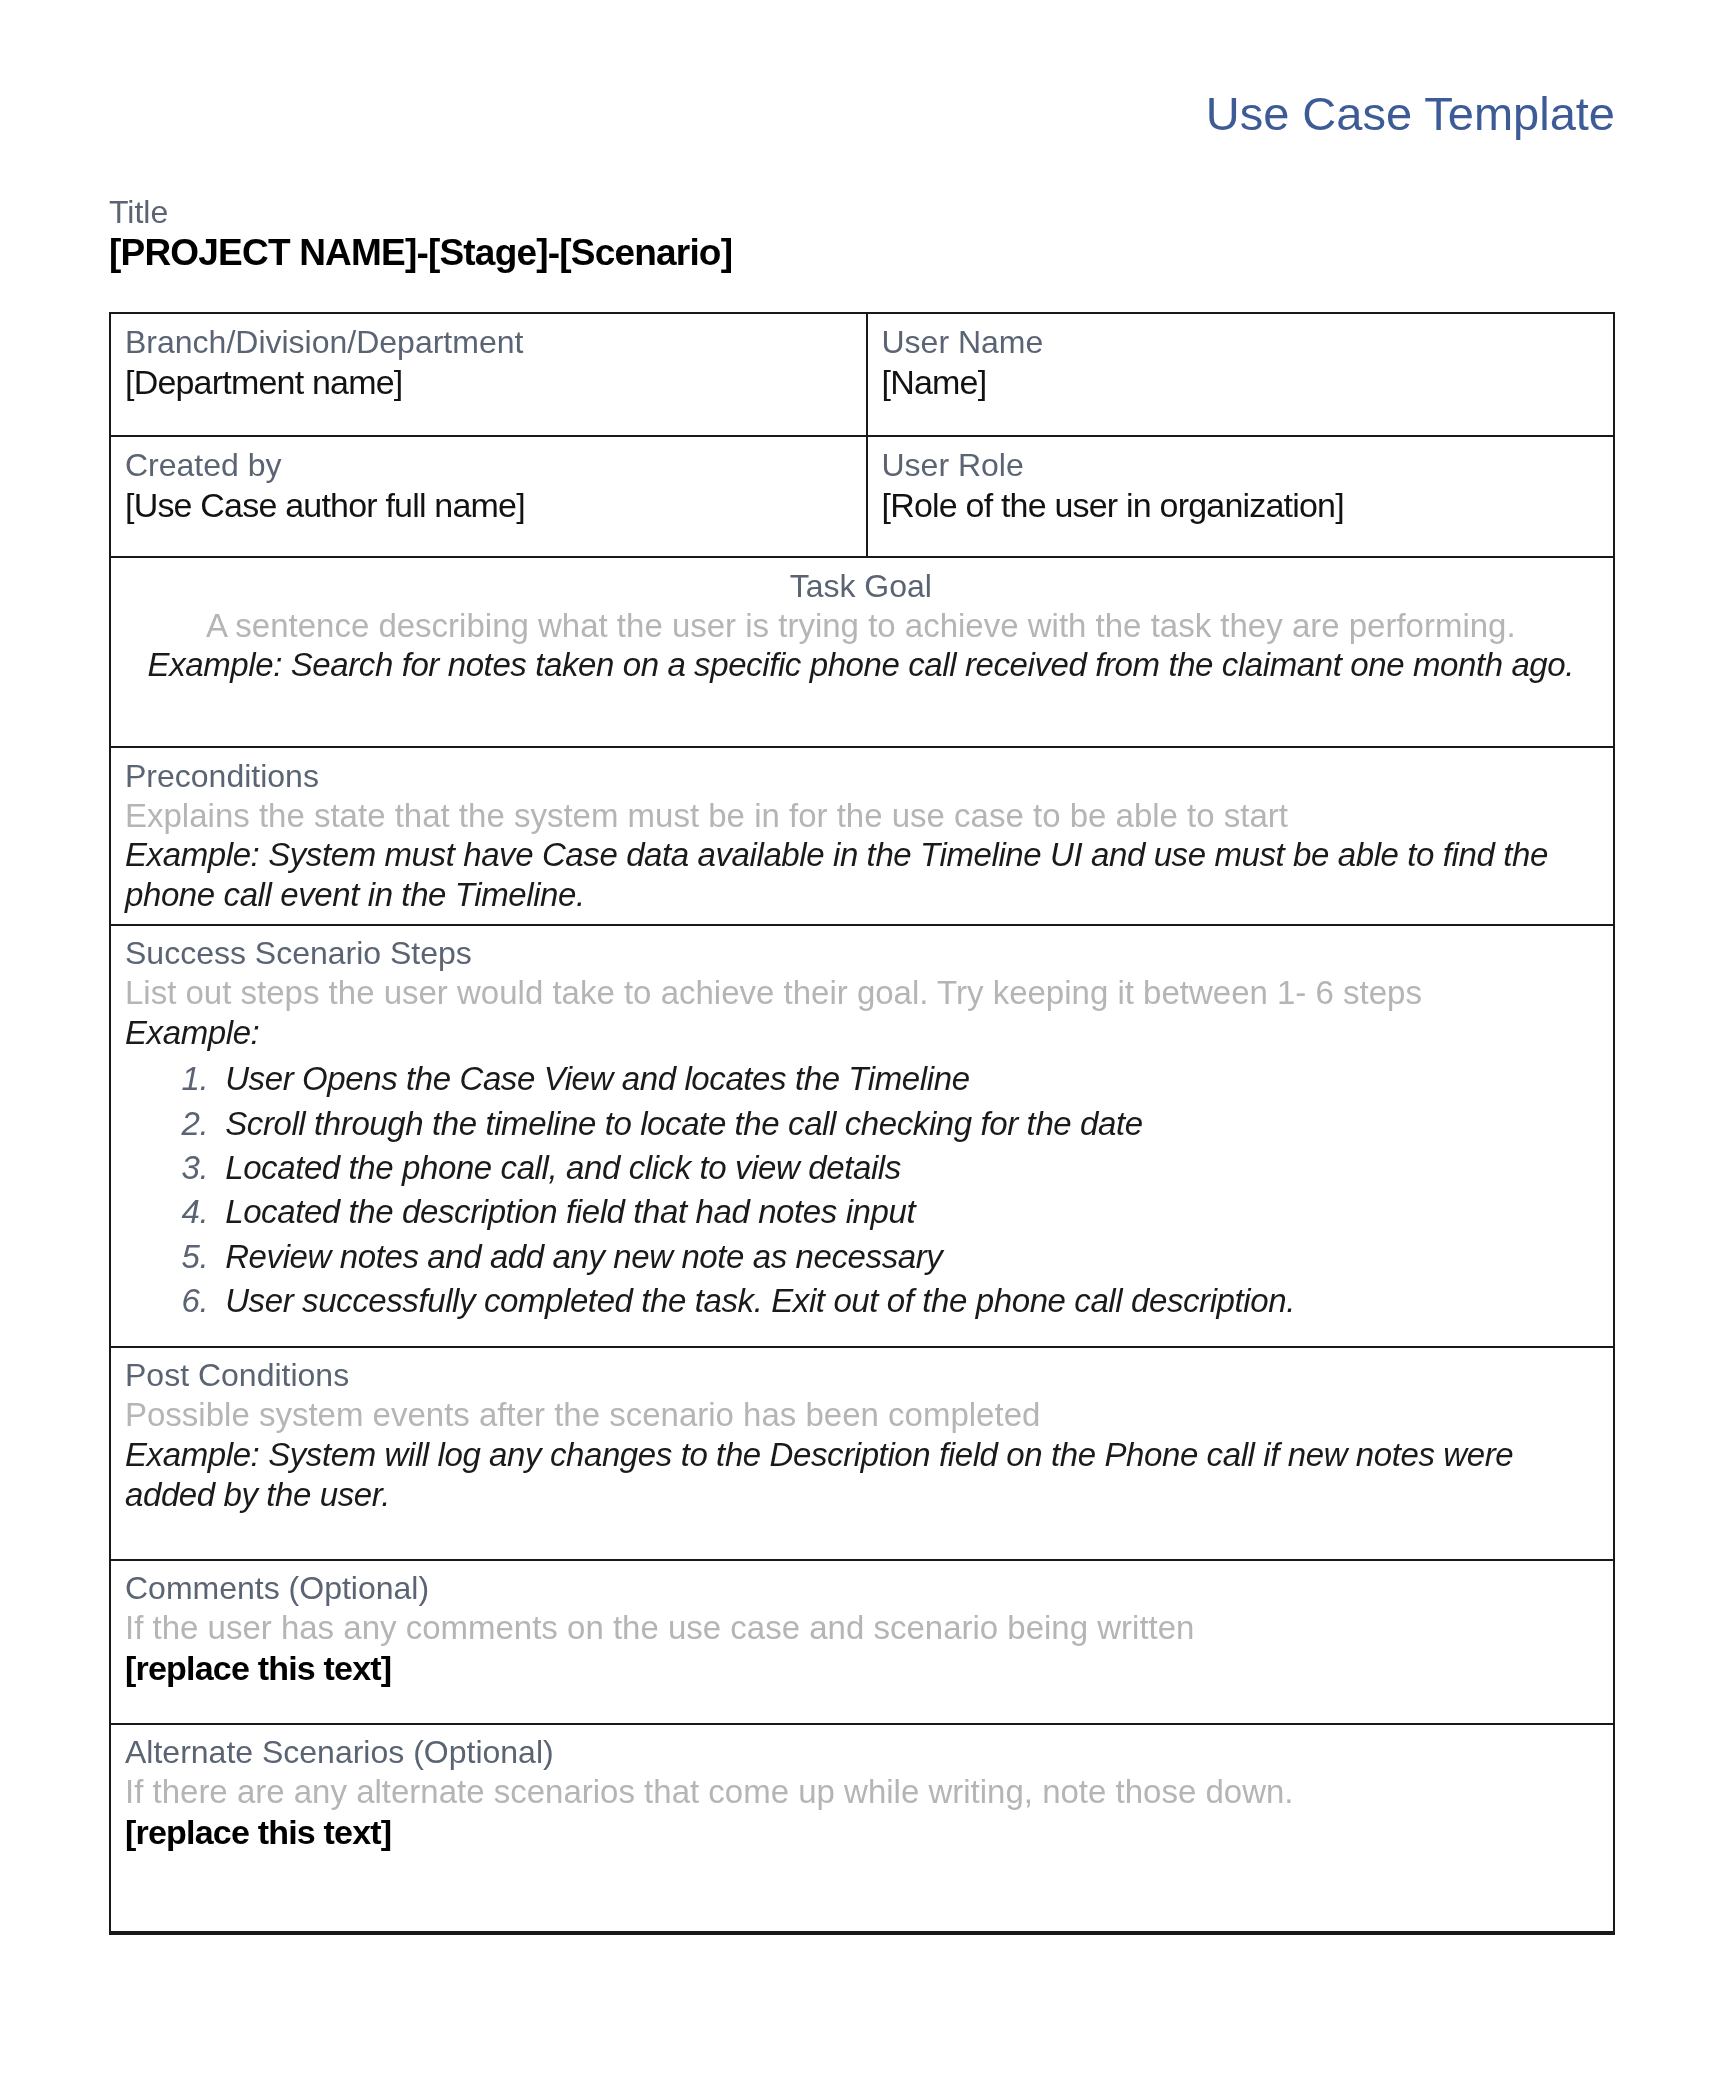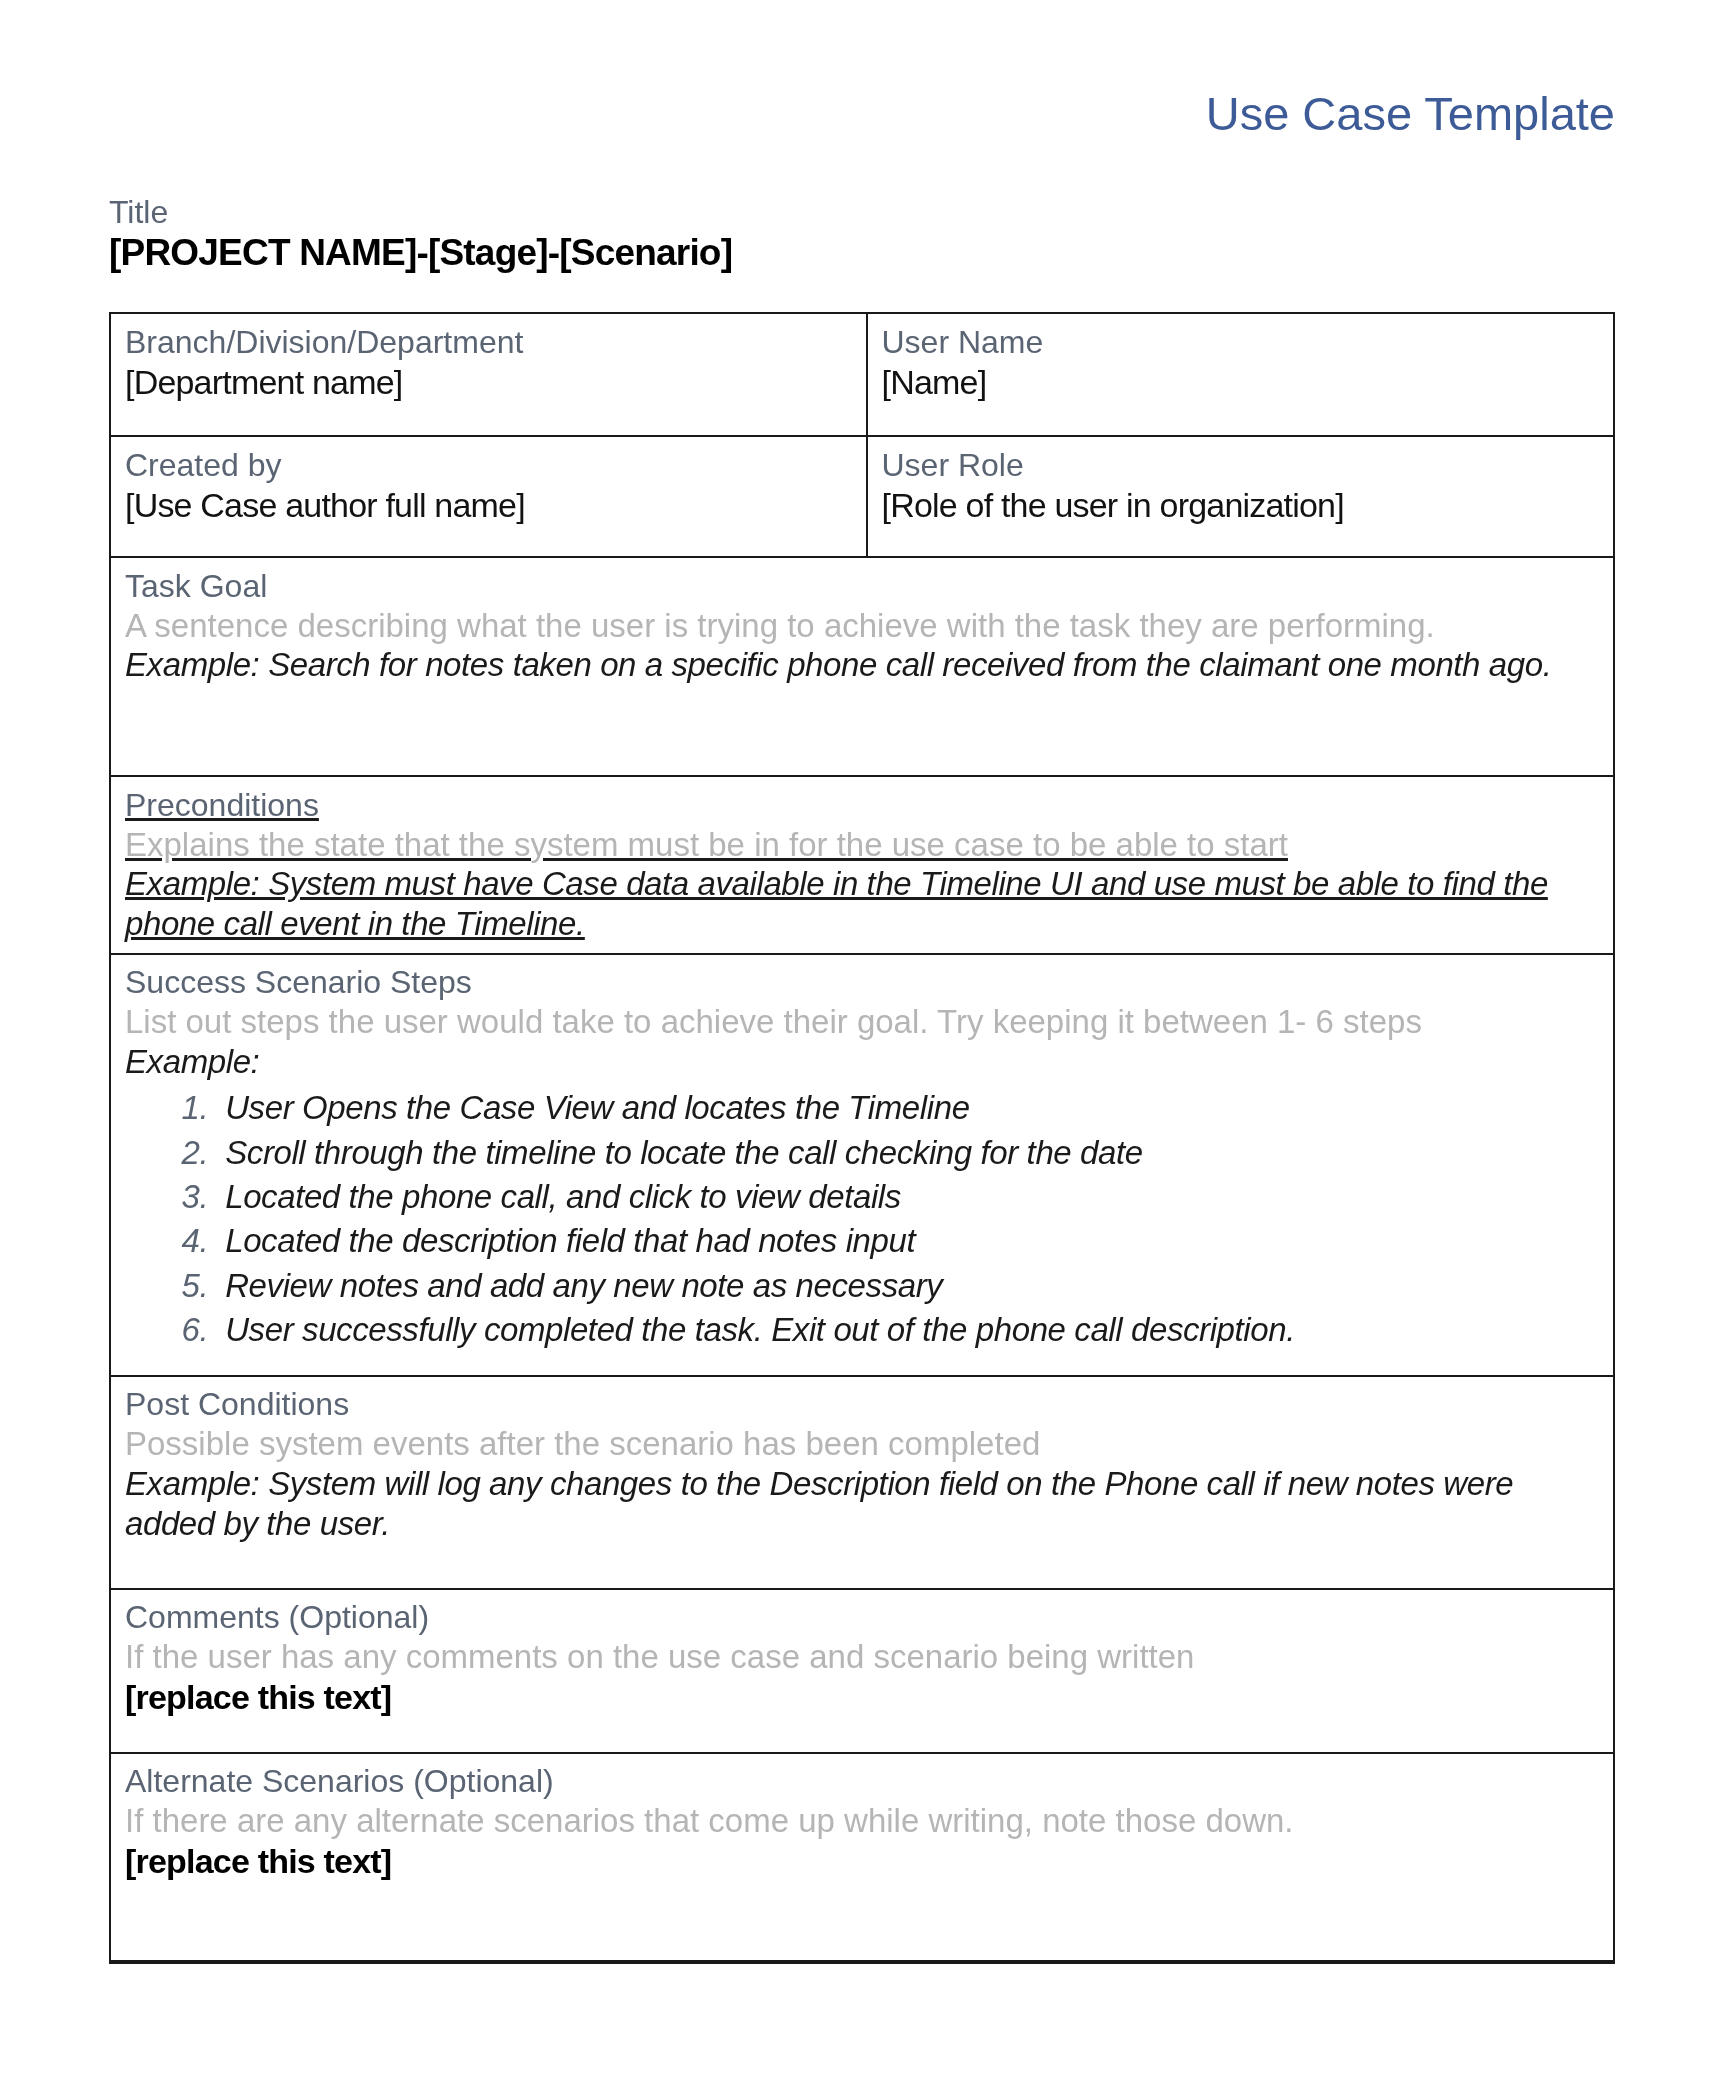--- a/index.html
+++ b/index.html
@@ -55,22 +55,22 @@
   }
   table.uc td{
     border:2.5px solid var(--border);
     vertical-align:top;
     padding:8.2px 16.4px 8.2px 14px;
   }
   col.c1{width:50.3%;}
   col.c2{width:49.7%;}
   tr.h150{height:123px;}
   tr.h148{height:121px;}
-  tr.h268{height:219px;}
-  tr.h262{height:162px;text-decoration:underline;}
+  tr.h268{height:190px;text-align:center;}
+  tr.h262{height:162px;}
   tr.h501{height:422px;}
   tr.h260{height:213px;border-radius:18px;}
   tr.h200{height:164px;}
   tr.h256{height:209px;}
   .lbl{
     font-size:32px;
     line-height:1.22;
     color:var(--label);
   }
   .val{

